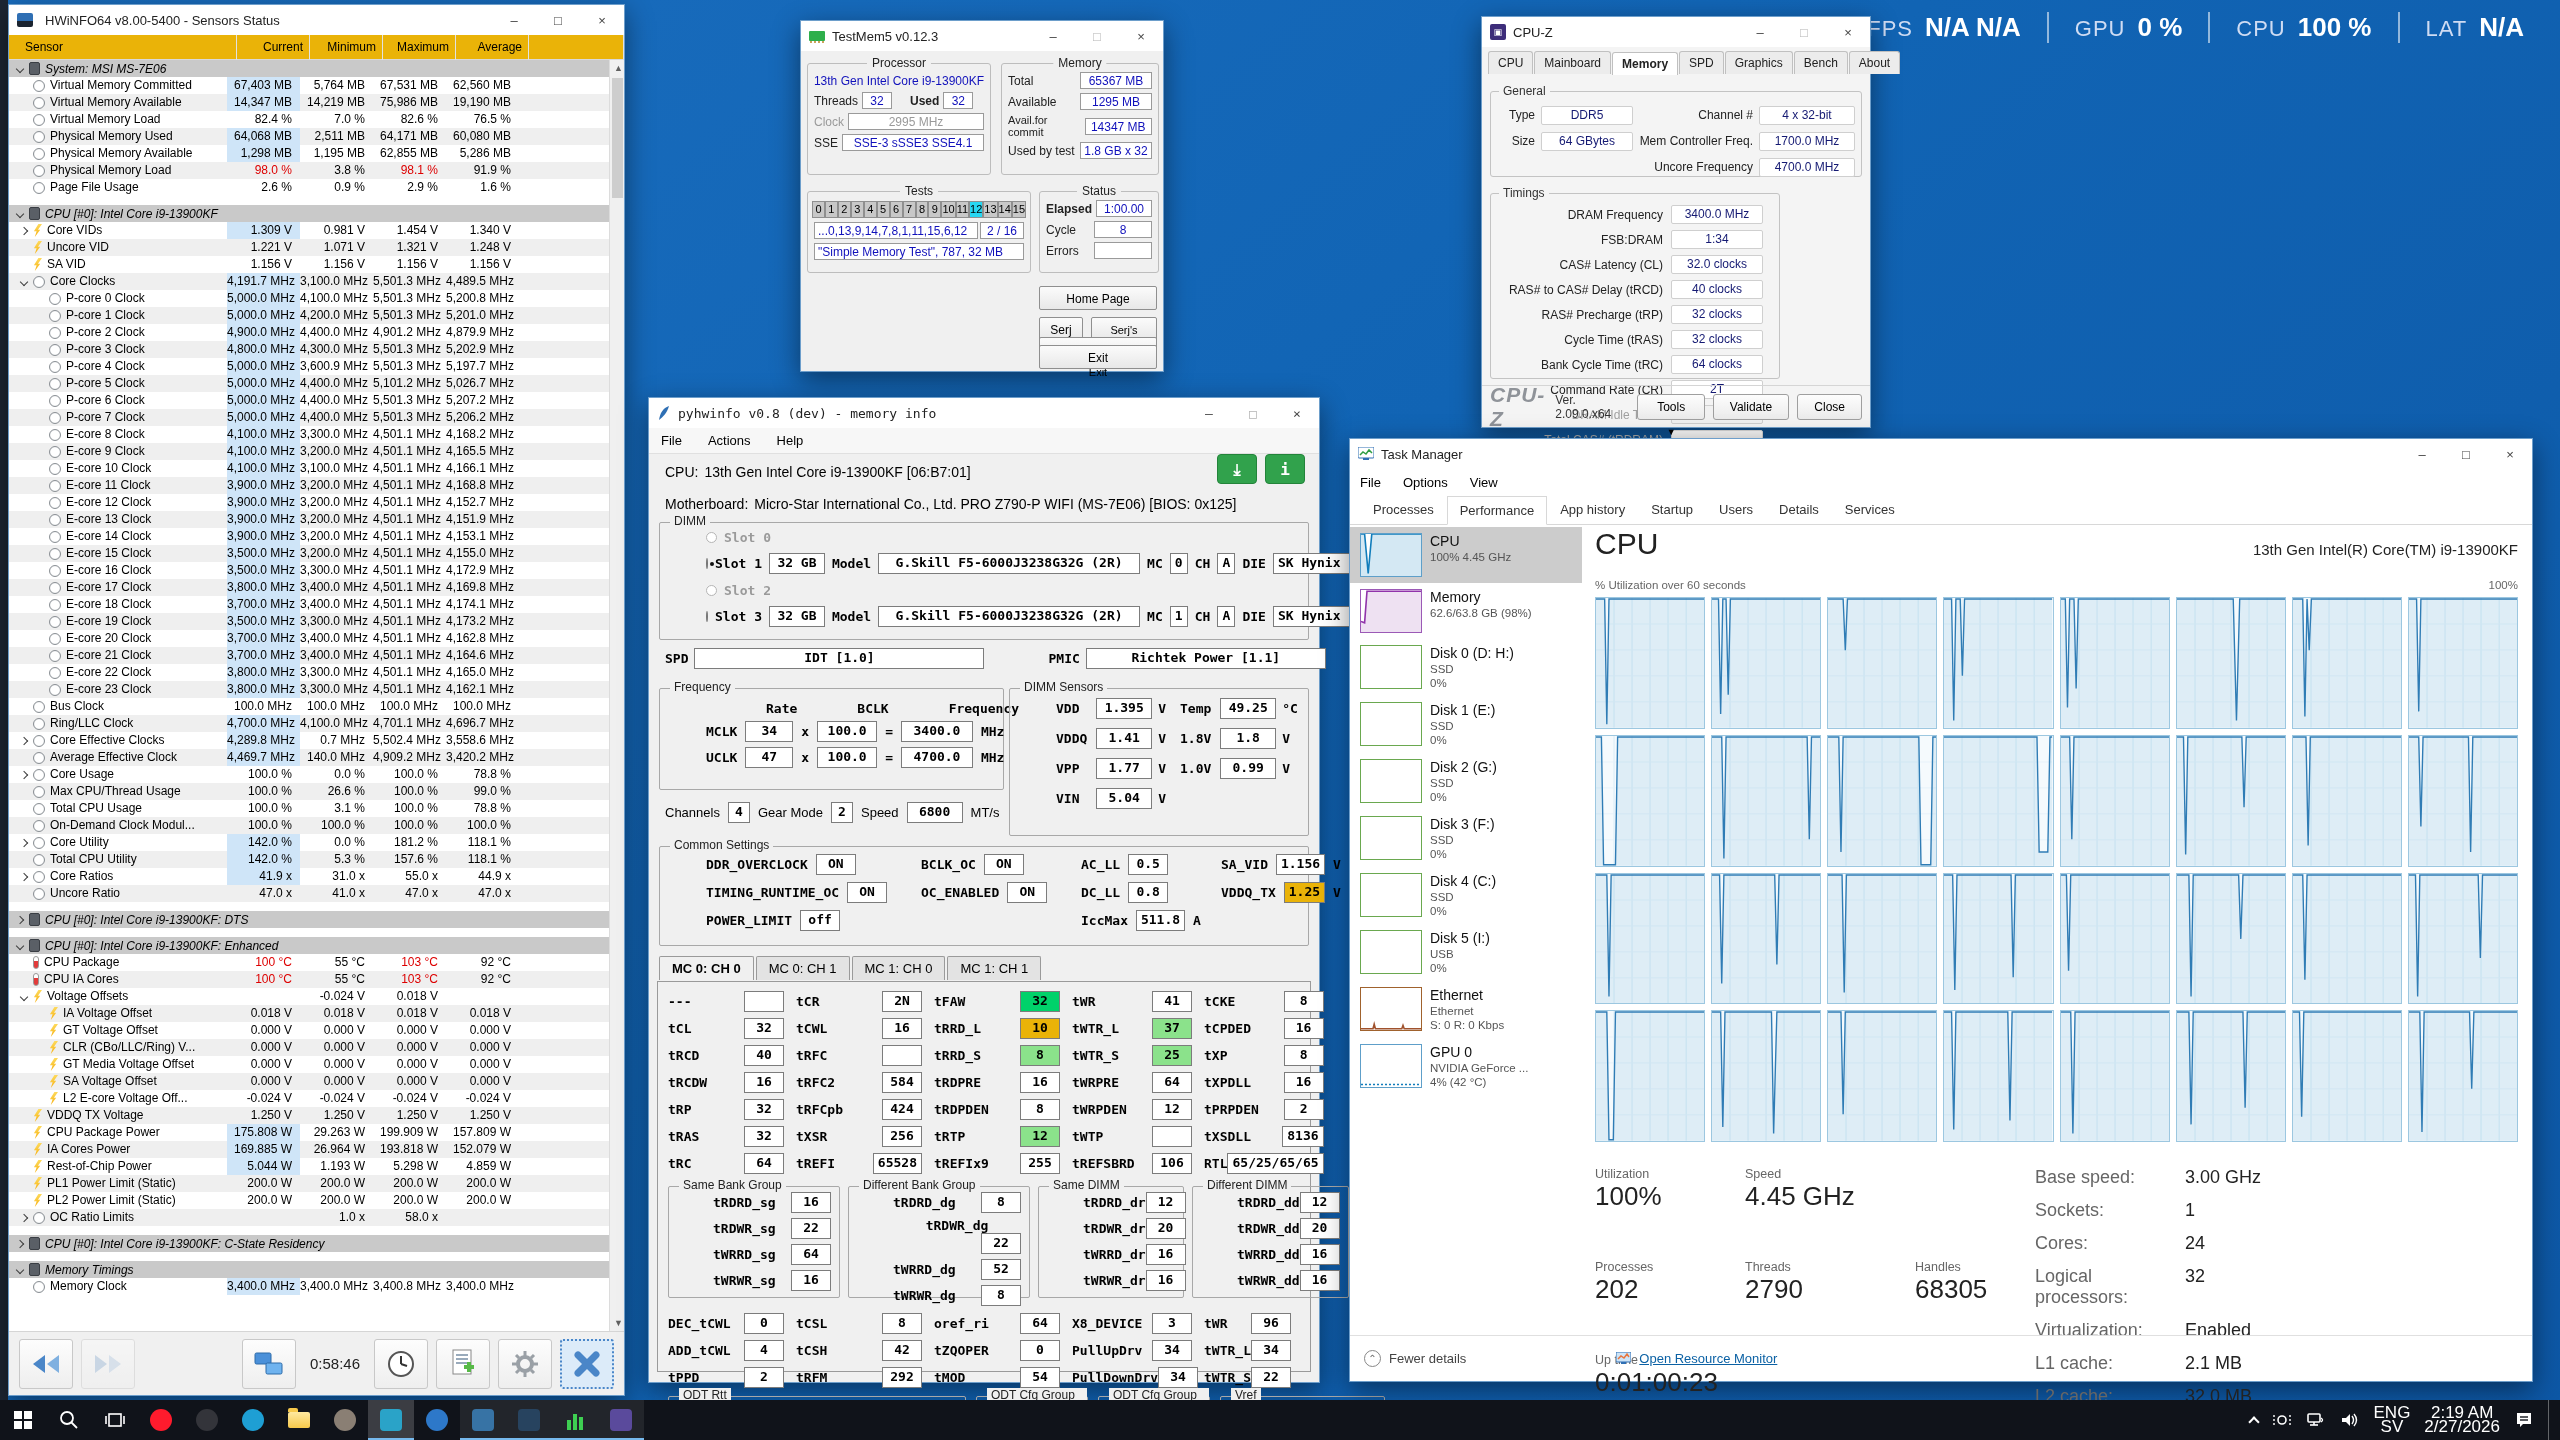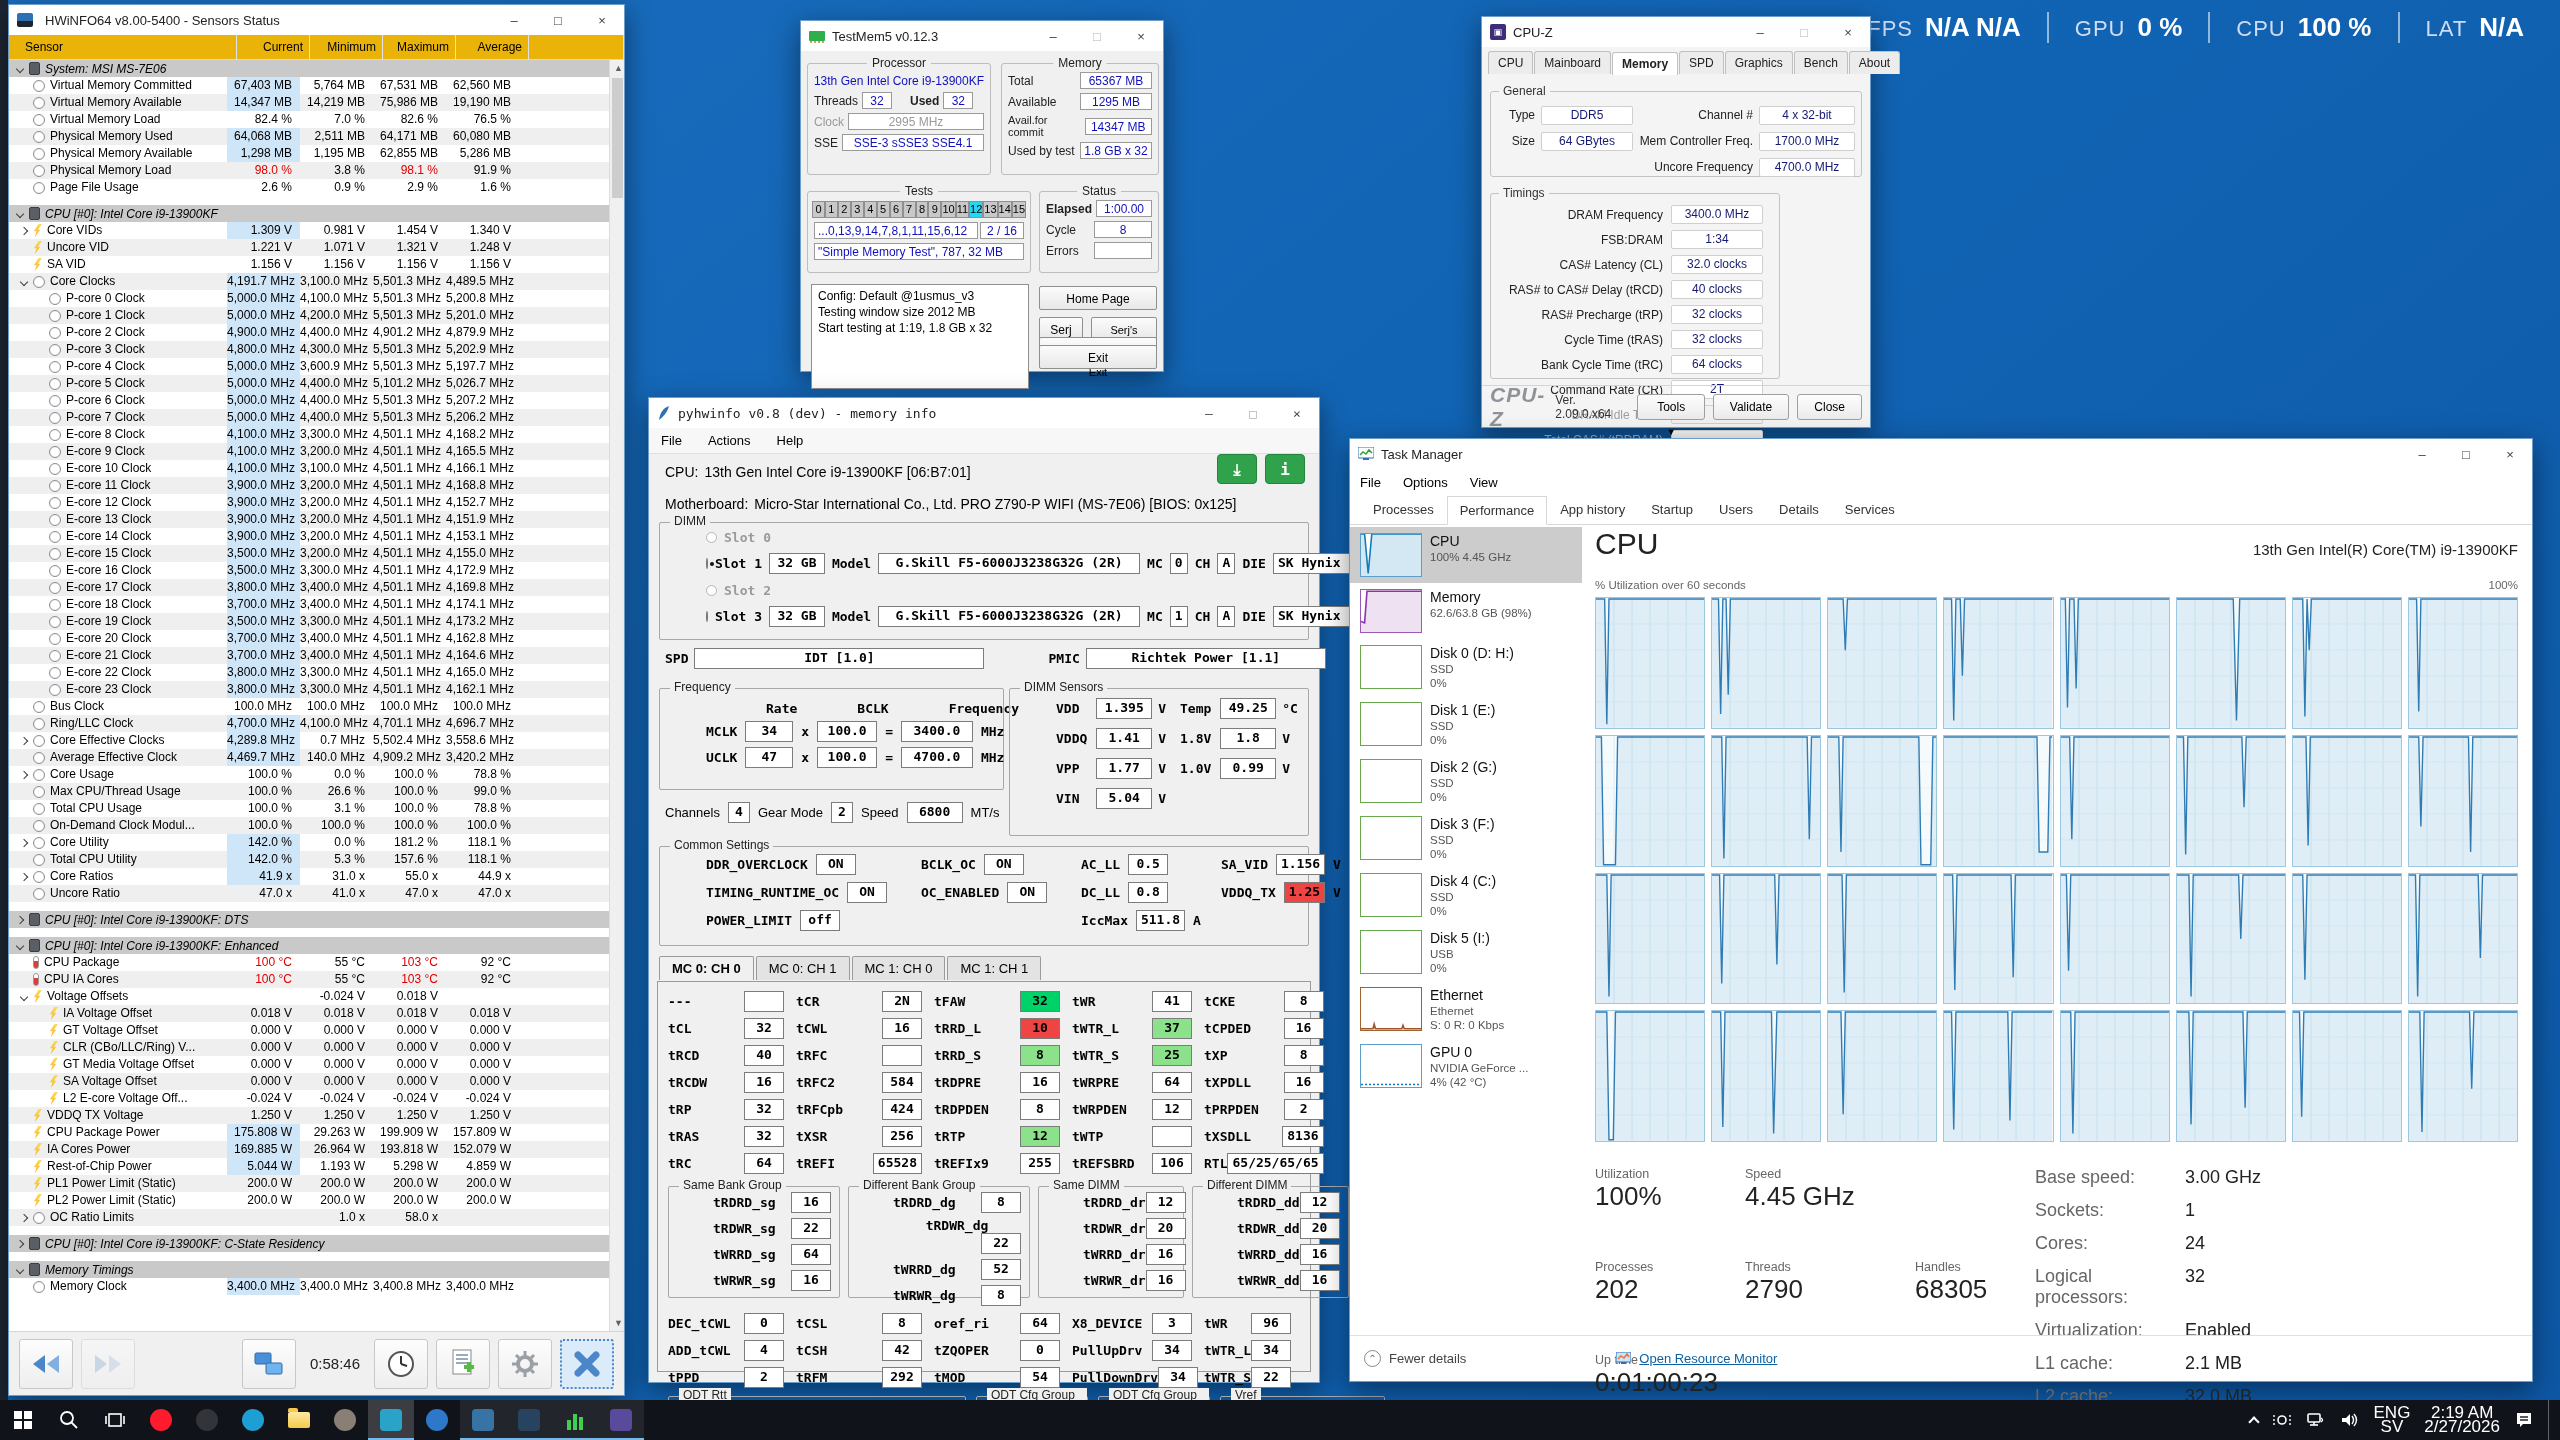--- a/index.html
+++ b/index.html
@@ -74,21 +74,21 @@
   #cpuz .footer{position:absolute;left:0;right:0;bottom:0;height:42px;border-top:1px solid #d5d5d5;display:flex;align-items:center;padding:0 8px;gap:8px;}
   .czbtn{border:1px solid #9f9f9f;background:linear-gradient(#fdfdfd,#ebebeb);border-radius:3px;height:26px;line-height:24px;padding:0 16px;font-size:12px;}
   
   #pyhw{left:648px;top:397px;width:672px;height:986px;font-family:"DejaVu Sans Mono",monospace;}
   #pyhw .menubar{height:26px;background:#f7f7f7;border-bottom:1px solid #e0e0e0;display:flex;align-items:center;gap:26px;padding-left:12px;font-size:13px;font-family:"Liberation Sans",sans-serif;}
   .pygroup{position:absolute;border:1px solid #a8a8a8;border-radius:2px;padding-left:36px;}
   .pygroup>.lg{position:absolute;top:-9px;left:10px;background:#f0f0f0;padding:0 4px;font-size:12px;font-family:"Liberation Sans",sans-serif;color:#222;}
   .pin{background:#fff;border:1px solid #7c7c7c;text-align:center;font:600 13px "DejaVu Sans Mono",monospace;padding:1px 4px;display:inline-block;min-width:40px;height:21px;white-space:nowrap;}
   .pin.g{background:#00d26a;}
   .pin.lg{background:#8be28b;}
-  .pin.y{background:#ef4444;}
+  .pin.y{background:#eab308;}
   .pylbl{font:600 13px "DejaVu Sans Mono",monospace;white-space:nowrap;}
   .pyline{position:absolute;display:flex;align-items:center;gap:6px;}
   .radio{width:11px;height:11px;border-radius:50%;border:1px solid #777;background:#fff;display:inline-block;position:relative;}
   .radio.sel:after{content:"";position:absolute;left:2.5px;top:2.5px;width:4px;height:4px;border-radius:50%;background:#111;}
   .radio.dis{border-color:#b5b5b5;}
   .pytabs{position:absolute;display:flex;font-size:13px;font-family:"Liberation Sans",sans-serif;}
   .pytab{padding:4px 12px;border:1px solid #9a9a9a;border-bottom:none;background:#e3e3e3;margin-right:2px;border-radius:2px 2px 0 0;}
   .pytab.on{background:#f0f0f0;position:relative;top:0px;font-weight:bold;}
   #pypanel{position:absolute;left:8px;right:8px;border:1px solid #9a9a9a;background:#f0f0f0;}
   .tgrid{position:absolute;left:10px;right:10px;display:grid;grid-template-columns:128px 138px 138px 132px 1fr;row-gap:4px;}
@@ -1142,25 +1142,20 @@
           </div>
         <div class="t5row">
             <span class="t5lbl">Cycle</span>
             <span class="t5box" style="margin-left:auto;width:58px;">8</span>
           </div>
         <div class="t5row">
             <span class="t5lbl">Errors</span>
             <span class="t5box" style="margin-left:auto;width:58px;"></span>
           </div>
       </div>
-      <div id="tm5-config">
-          <div>Config: Default @1usmus_v3</div>
-          <div>Testing window size 2012 MB</div>
-          <div>Start testing at 1:19, 1.8 GB x 32</div>
-        </div>
       <button class="t5btn" style="left:238px;top:235px;width:118px;">Home Page</button>
       <button class="t5btn" style="left:238px;top:266px;width:44px;">Serj</button>
       <button class="t5btn" style="left:290px;top:266px;width:66px;font-size:11px;">Serj's Email</button>
       <button class="t5btn" style="left:238px;top:286px;width:118px;font-size:11px;">Select Config and Exit</button>
       <button class="t5btn" style="left:238px;top:294px;width:118px;">Exit</button>
     </div>
   </div>
 
   <div id="cpuz" class="win">
     <div class="titlebar">

